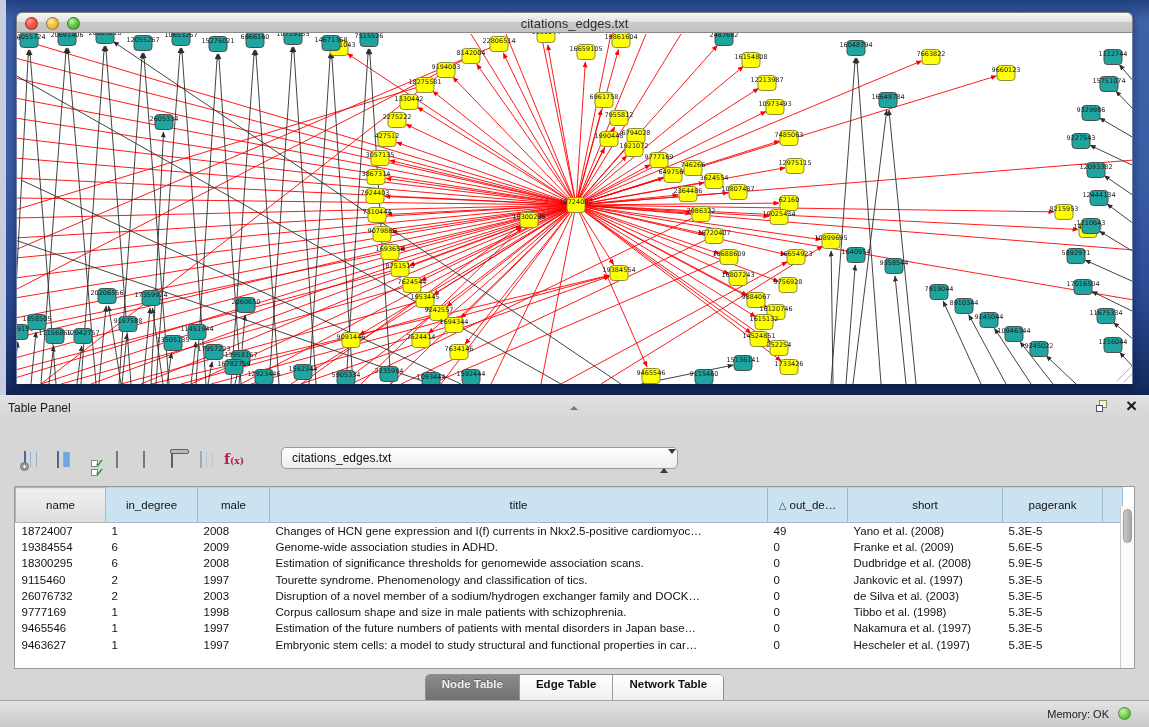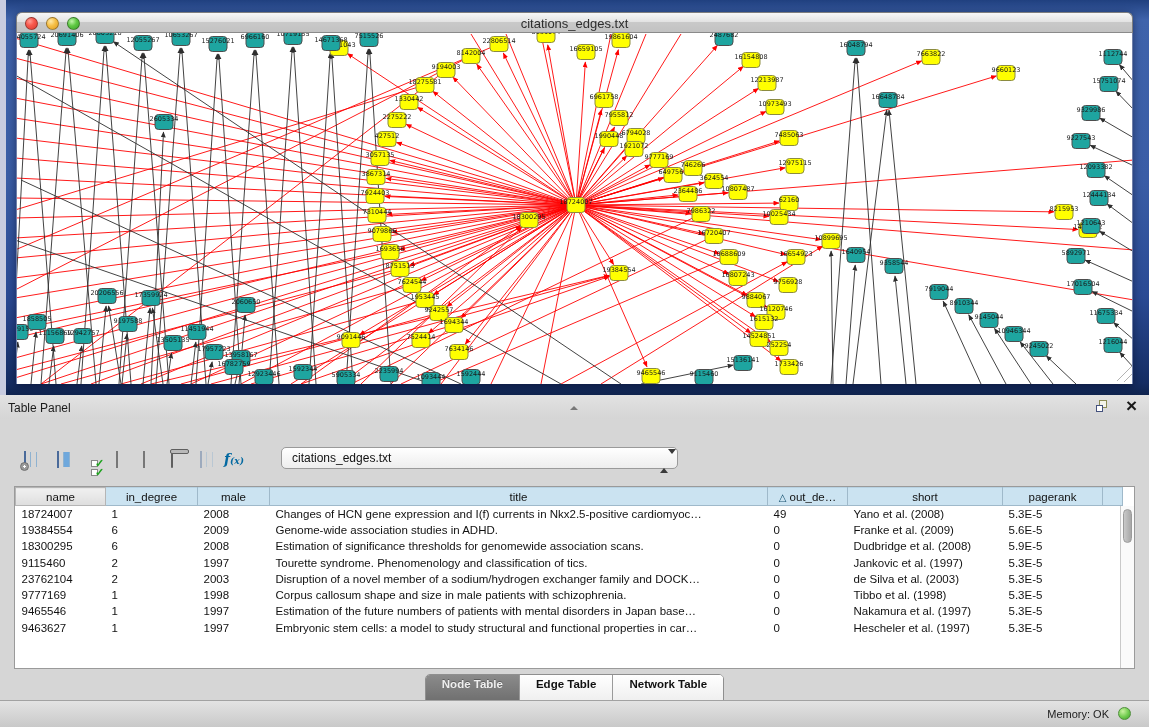--- a/index.html
+++ b/index.html
@@ -54,39 +54,39 @@
   .check-ic { margin:3px auto 0; width:18px; height:18px; position:relative; }
   .check-ic .box { position:absolute; left:0; width:7px; height:7px; border:1px solid #888; background:#fff; }
   .check-ic .ck  { position:absolute; left:4px; color:#1fa31f; font-size:11px; font-weight:bold; line-height:8px; }
   .rows-ic { margin:4px auto 0; width:8px; height:17px; border:1px solid #777; background:#fff; position:relative; }
   .rows-ic:before { content:""; position:absolute; left:0; top:7px; width:100%; height:1px; background:#777; }
   .page-ic { margin:3px auto 0; width:14px; height:18px; background:#fff; border:1px solid #777;
     position:relative; box-shadow:inset -3px 3px 0 #e8e8e8; }
   .trash-ic { margin:3px auto 0; width:15px; height:18px; position:relative;
     background:linear-gradient(90deg,#9a9a9a,#e8e8e8 30%,#8f8f8f 60%,#d9d9d9); border:1px solid #5f5f5f; border-radius:2px 2px 3px 3px; }
   .trash-ic:before { content:""; position:absolute; left:-2px; top:-3px; width:17px; height:3px; background:#b9b9b9; border:1px solid #5f5f5f; border-radius:2px; }
-  .fx-ic { font-family:"DejaVu Serif","Liberation Serif",serif; font-style:italic; font-weight:bold;
-    font-size:14px; color:#0369a1; }
+  .fx-ic { font-family:"DejaVu Serif","Liberation Serif",serif; font-weight:bold;
+    font-size:14px; color:#be185d; }
   .fx-ic small { font-size:9px; }
   .disabled { opacity:.4; }
   #table-combo { position:absolute; left:281px; top:4px; width:397px; height:22px;
     border:1px solid #9a9a9a; border-radius:5px; background:linear-gradient(180deg,#ffffff,#ededed);
     font-size:12px; color:#111; text-align:left; padding-left:10px; line-height:20px; cursor:pointer; }
   #combo-stepper { position:absolute; right:8px; top:3px; width:9px; height:14px; }
   #combo-stepper .up { width:0;height:0;border-left:4px solid transparent;border-right:4px solid transparent;border-bottom:5px solid #3a3a3a; margin-bottom:3px;}
   #combo-stepper .dn { width:0;height:0;border-left:4px solid transparent;border-right:4px solid transparent;border-top:5px solid #3a3a3a; }
 
   
   #attr-table { position:absolute; left:14px; top:67px; width:1121px; height:183px;
     background:#fff; border:1px solid #9a9a9a; }
   #attr-scroll { position:absolute; right:0; top:19px; bottom:0; width:14px; background:#fafafa; border-left:1px solid #c9c9c9; }
   #attr-thumb { position:absolute; left:2px; top:3px; width:9px; height:34px; border-radius:5px;
     background:linear-gradient(90deg,#c9c9c9,#a8a8a8); border:1px solid #9b9b9b; }
   table.tbl { border-collapse:collapse; table-layout:fixed; width:1107px; font-size:11.5px; color:#111; }
-  table.tbl th { height:18px; font-weight:normal; text-align:center; font-size:11.5px;
+  table.tbl th { height:35px; font-weight:normal; text-align:center; font-size:11.5px;
     background:#cbe3f1; border:1px solid #9fb9ca; border-top:1px solid #b8d2e2; }
   table.tbl th.namecol { background:linear-gradient(180deg,#f0f0f0,#dedede); border-color:#b5b5b5; }
   table.tbl td { height:16.3px; padding:0 0 0 6px; white-space:nowrap; overflow:hidden; }
   .sort-tri { color:#17506e; font-size:10px; padding-right:3px; }
 
   
   #tabsbar { position:absolute; left:0; top:253px; width:1149px; height:28px; text-align:center; }
   .seg { display:inline-flex; margin-top:2px; border:1px solid #8f8f8f; border-radius:5px; overflow:hidden;
     background:#fff; box-shadow:0 1px 0 rgba(255,255,255,.6); }
   .seg .segment { padding:3px 16px 16px; font-size:11.5px; font-weight:bold; color:#111;
@@ -653,21 +653,21 @@
             <td>9115460</td>
             <td>2</td>
             <td>1997</td>
             <td>Tourette syndrome. Phenomenology and classification of tics.</td>
             <td>0</td>
             <td>Jankovic et al. (1997)</td>
             <td>5.3E-5</td>
             <td></td>
           </tr>
           <tr>
-            <td>23762104</td>
+            <td>26076732</td>
             <td>2</td>
             <td>2003</td>
             <td>Disruption of a novel member of a sodium/hydrogen exchanger family and DOCK…</td>
             <td>0</td>
             <td>de Silva et al. (2003)</td>
             <td>5.3E-5</td>
             <td></td>
           </tr>
           <tr>
             <td>9777169</td>

